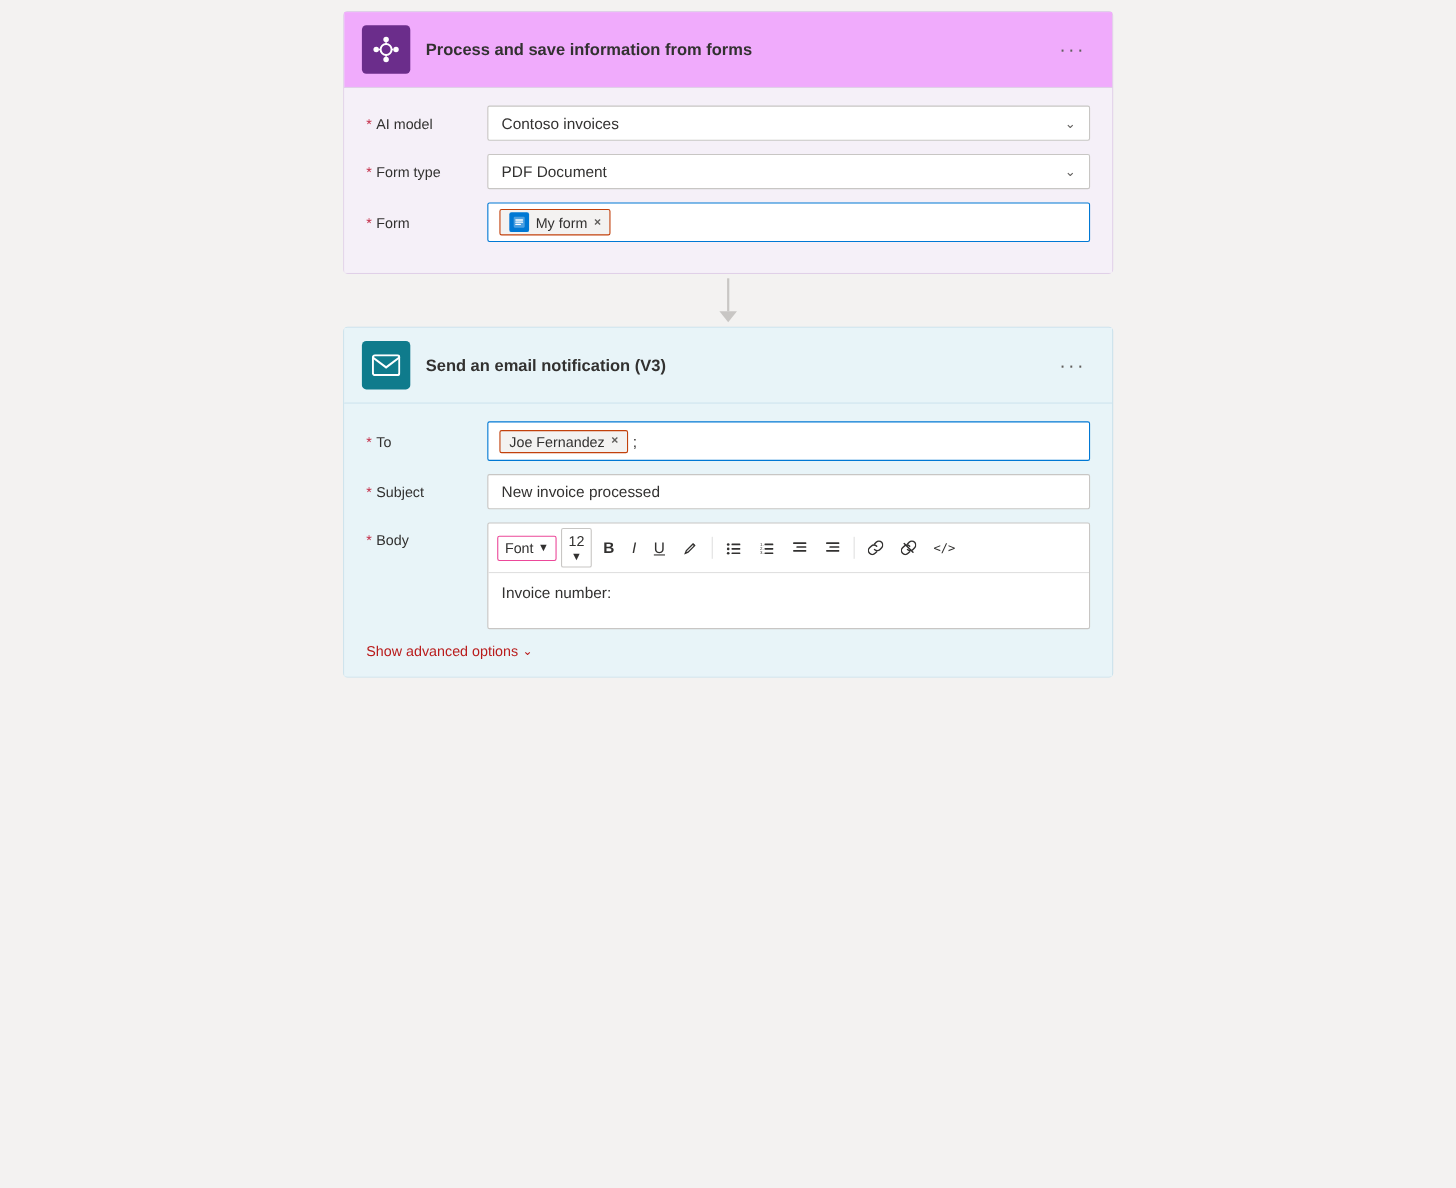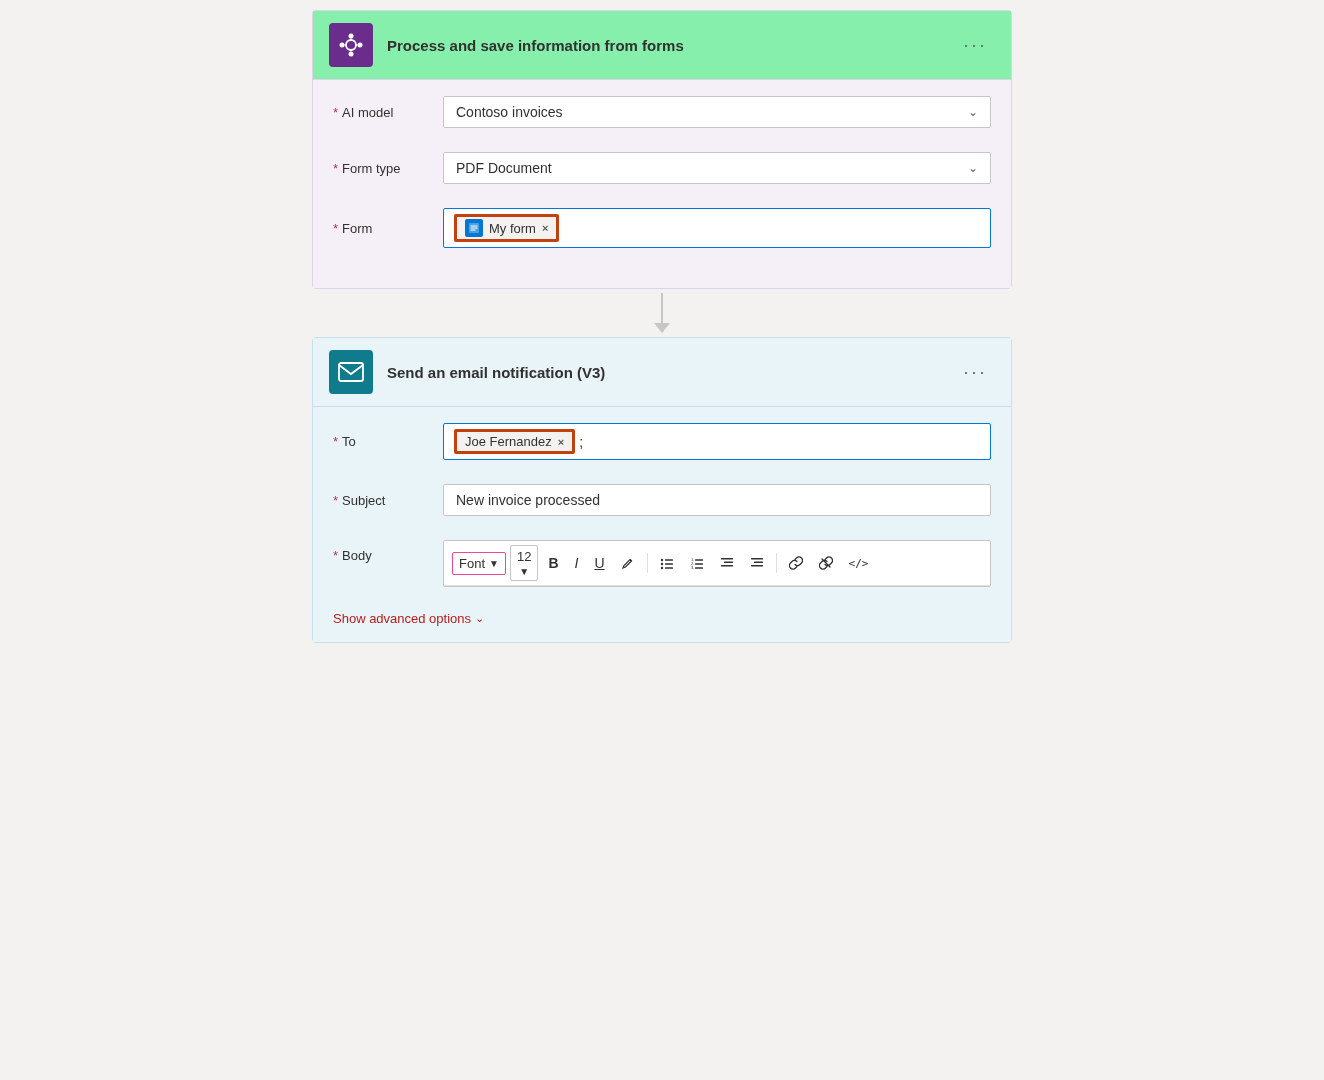--- a/index.html
+++ b/index.html
@@ -72,21 +72,21 @@
       padding: 4px 8px;
     }
 
     .card-body {
       padding: 16px 20px;
     }
 
     .field-row {
       display: flex;
       align-items: center;
-      margin-bottom: 24px;
+      margin-bottom: 12px;
     }
 
     .field-label {
       width: 110px;
       font-size: 13px;
       color: #323130;
       flex-shrink: 0;
     }
 
     .field-label .required {
@@ -125,21 +125,21 @@
       display: flex;
       align-items: center;
       flex-wrap: wrap;
       gap: 4px;
       min-height: 36px;
       background: #fff;
     }
 
     .tag {
       background: #f3f2f1;
-      border: 3px solid #c2410c;
+      border: 1px solid #c2410c;
       border-radius: 2px;
       padding: 2px 8px;
       display: flex;
       align-items: center;
       gap: 6px;
       font-size: 13px;
       color: #323130;
     }
 
     .tag .tag-icon {
@@ -323,21 +323,21 @@
       background: #e8f4f8;
     }
 
     
     .card.process-card {
       background: #f5f0f8;
       border-color: #e0d0e8;
     }
 
     .process-card .card-header {
-      background: #86efac;
+      background: #f0abfc;
       border-bottom-color: #e0d0e8;
     }
 
     .process-card .card-body {
       background: #f5f0f8;
     }
 
     .rte-container {
       background: #fff;
     }
@@ -539,20 +539,23 @@
               <button class="rte-btn">
                 <svg width="14" height="14" viewBox="0 0 14 14" fill="none">
                   <path d="M6 8.5a3.5 3.5 0 005 0l1.5-1.5a3.5 3.5 0 00-5-5L6 3.5" stroke="#323130" stroke-width="1.3" stroke-linecap="round"></path>
                   <path d="M8 5.5a3.5 3.5 0 00-5 0L1.5 7a3.5 3.5 0 005 5L8 10.5" stroke="#323130" stroke-width="1.3" stroke-linecap="round"></path>
                   <line x1="3" y1="3" x2="11" y2="11" stroke="#323130" stroke-width="1.3" stroke-linecap="round"></line>
                 </svg>
               </button>
 
               <button class="rte-btn" style="font-size:11px; font-family:monospace;">&lt;/&gt;</button>
             </div>
+            <div class="rte-content">
+              <span>Invoice number:</span>
+            </div>
           </div>
         </div>
       </div>
 
       <div class="show-advanced">
         <span>Show advanced options</span>
         <span style="font-size:11px;">⌄</span>
       </div>
 
     </div>

